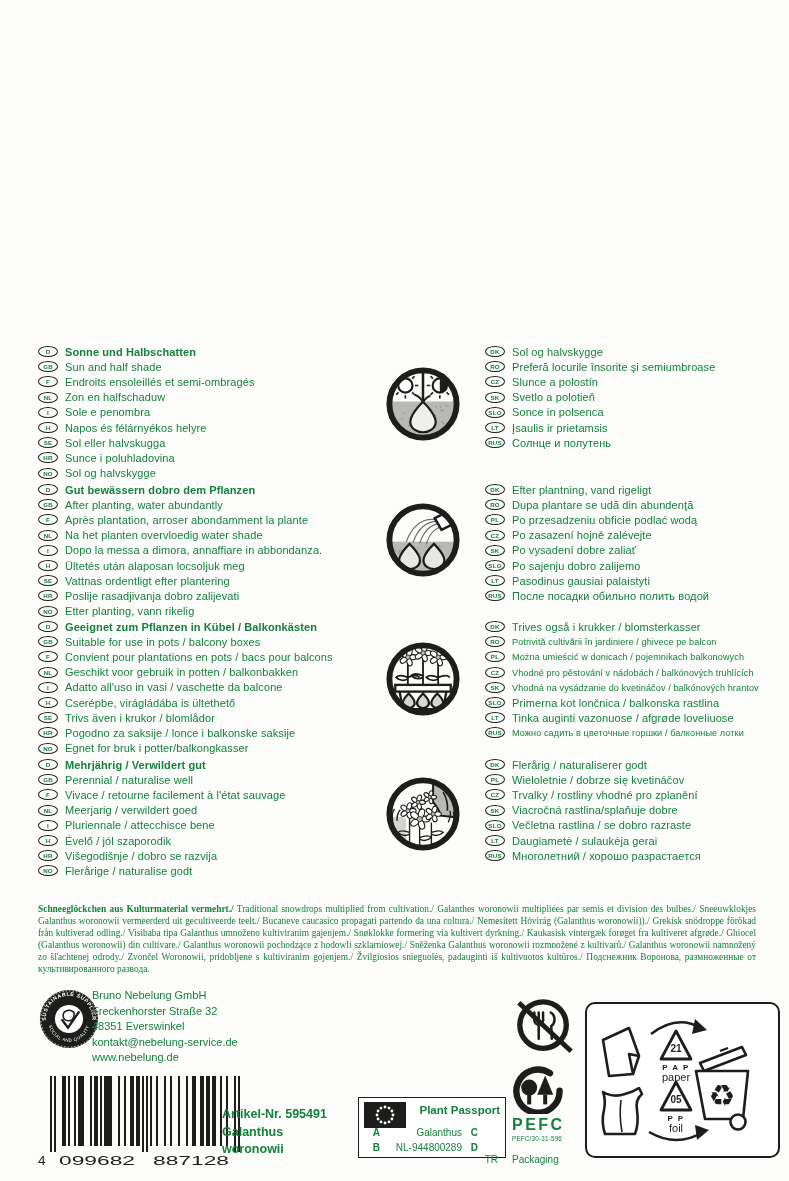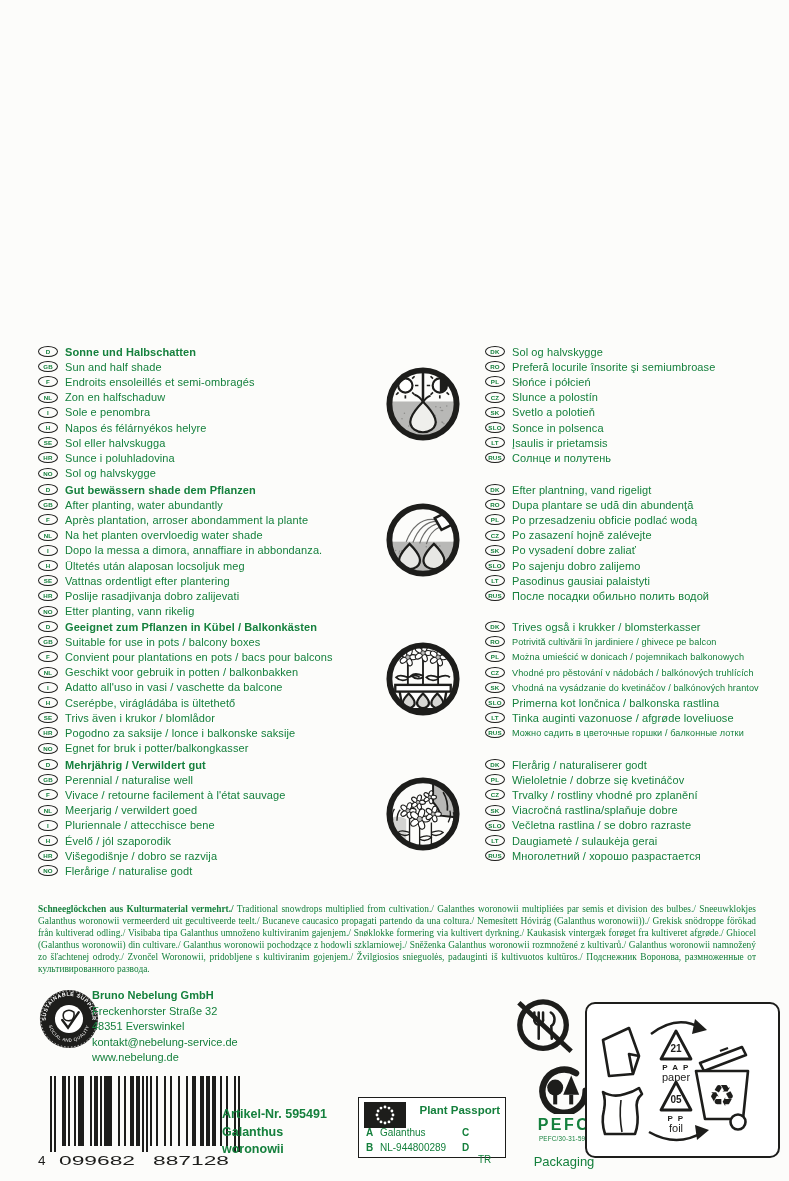--- a/index.html
+++ b/index.html
@@ -11,40 +11,40 @@
   .col.right{left:485px;width:304px;}
   .icon-wrap{position:absolute;left:381px;width:84px;}
   .lang-row{display:flex;align-items:center;height:15.2px;gap:7px;}
   .badge{flex:0 0 auto;box-sizing:border-box;width:20px;height:11px;border:1.4px solid #1d1d1b;border-radius:50%;
          display:flex;align-items:center;justify-content:center;font-size:6.2px;font-weight:700;letter-spacing:.2px;}
   .lang-text{font-size:11px;white-space:nowrap;letter-spacing:.1px;}
   .lang-row.bold .lang-text{font-weight:700;}
   .lang-row.narrow .lang-text{font-size:9.7px;transform:scaleX(.94);transform-origin:left center;}
   #footnote{position:absolute;left:38px;top:895px;width:718px;font-size:9.4px;line-height:11.9px;text-align:justify;font-family:Liberation Serif, serif;}
   #company{position:absolute;left:92px;top:988px;font-size:11px;line-height:15.6px;}
-  #company .name{font-weight:700;}
+  #company .name{font-weight:400;}
   #supplier-badge{position:absolute;left:38px;top:988px;width:62px;height:62px;}
   #barcode-block{position:absolute;left:36px;top:1076px;}
   #article{position:absolute;left:222px;top:1106px;font-size:12.5px;font-weight:700;line-height:17.5px;}
-  #passport{position:absolute;left:358px;top:1097px;width:148px;height:61px;border:1.6px solid #1d1d1b;box-sizing:border-box;background:#fff;}
+  #passport{position:absolute;left:358px;top:1097px;width:148px;height:61px;border:1.6px solid #1d1d1b;box-sizing:border-box;background:#fff;text-align:right;}
   #passport .flag{position:absolute;left:5px;top:4px;}
   #passport .title{position:absolute;right:5px;top:6px;font-size:11.5px;font-weight:700;}
   #passport .row{position:absolute;left:7px;right:7px;font-size:10px;display:flex;}
   #passport .rowA{top:29px;}
   #passport .rowB{top:44px;}
   #passport .k{font-weight:700;width:14px;}
   #passport .v{flex:1;}
   #passport .k2{font-weight:700;width:16px;}
   #passport .v2{width:20px;margin-top:12px;}
   #nofood{position:absolute;left:514px;top:996px;width:62px;height:62px;}
-  #pefc{position:absolute;left:532px;top:1066px;width:64px;text-align:center;}
+  #pefc{position:absolute;left:512px;top:1066px;width:64px;text-align:left;}
   #pefc .trees{width:52px;height:48px;}
   #pefc .word{font-size:16px;font-weight:700;letter-spacing:2.5px;line-height:14px;}
   #pefc .code{font-size:6.3px;margin-top:3px;letter-spacing:.2px;}
-  #pefc .cap{font-size:13px;margin-top:12px;}
+  #pefc .cap{font-size:10px;margin-top:12px;}
   #recyclebox{position:absolute;left:585px;top:1002px;width:195px;height:156px;border:2.2px solid #1d1d1b;border-radius:10px;box-sizing:border-box;background:#fff;}
   svg text{font-family:"Liberation Sans","DejaVu Sans",sans-serif;}
 </style>
 </head>
 <body>
 
 <div id="page">
 
   <div id="sections">
       <div class="section" style="top: 344px;">
@@ -150,24 +150,20 @@
         <div class="col right">
           <div class="lang-row">
             <span class="badge">DK</span>
             <span class="lang-text">Sol og halvskygge</span>
           </div>
           <div class="lang-row">
             <span class="badge">RO</span>
             <span class="lang-text">Preferă locurile însorite şi semiumbroase</span>
           </div>
           <div class="lang-row">
-            <span class="badge">PL</span>
-            <span class="lang-text">Słońce i półcień</span>
-          </div>
-          <div class="lang-row">
             <span class="badge">CZ</span>
             <span class="lang-text">Slunce a polostín</span>
           </div>
           <div class="lang-row">
             <span class="badge">SK</span>
             <span class="lang-text">Svetlo a polotieň</span>
           </div>
           <div class="lang-row">
             <span class="badge">SLO</span>
             <span class="lang-text">Sonce in polsenca</span>
@@ -179,21 +175,21 @@
           <div class="lang-row">
             <span class="badge">RUS</span>
             <span class="lang-text">Солнце и полутень</span>
           </div>
         </div>
       </div>
       <div class="section" style="top: 482px;">
         <div class="col left">
           <div class="lang-row bold">
             <span class="badge">D</span>
-            <span class="lang-text">Gut bewässern shade dem Pflanzen</span>
+            <span class="lang-text">Gut bewässern dobro dem Pflanzen</span>
           </div>
           <div class="lang-row">
             <span class="badge">GB</span>
             <span class="lang-text">After planting, water abundantly</span>
           </div>
           <div class="lang-row">
             <span class="badge">F</span>
             <span class="lang-text">Après plantation, arroser abondamment la plante</span>
           </div>
           <div class="lang-row">

